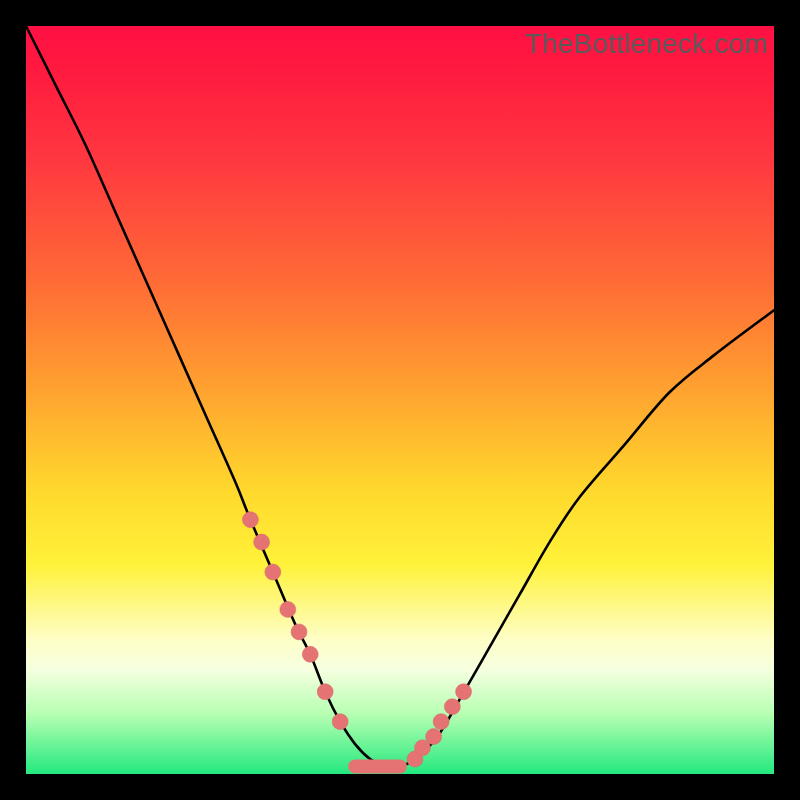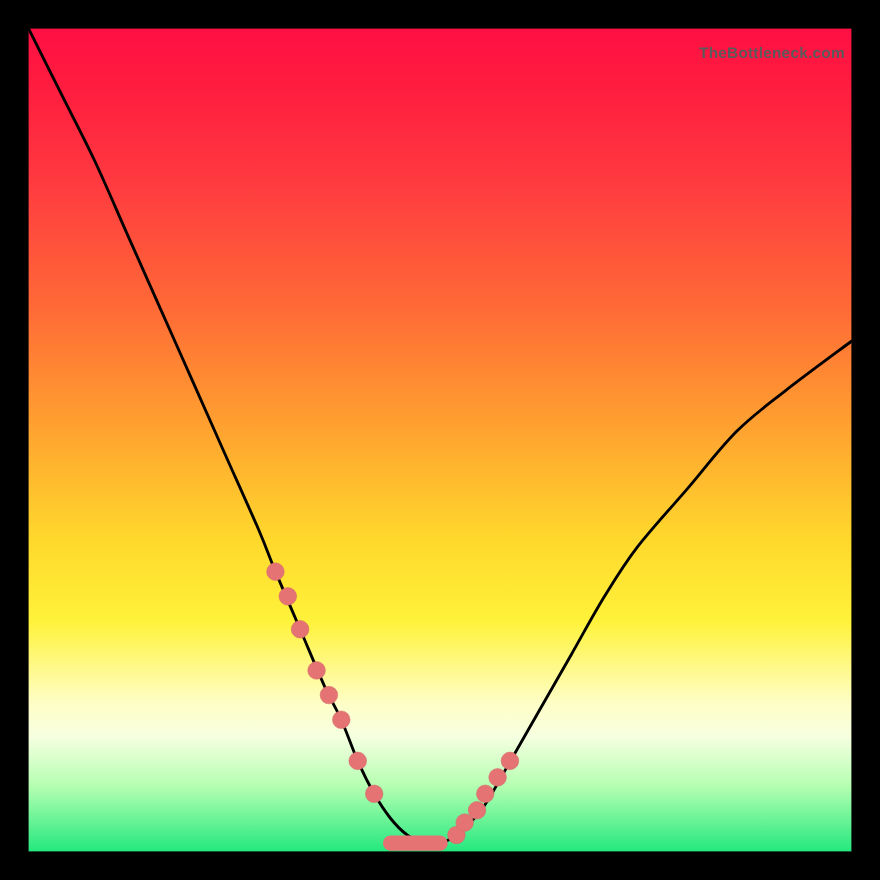--- a/index.html
+++ b/index.html
@@ -34,24 +34,24 @@
       #ffd82c 62%,
       #fff23a 72%,
       #fefec6 82%,
       #f6ffe0 86%,
       #b6ffb2 92%,
       #24e87e 100%
     );
   }
   .watermark {
     position: absolute;
-    top: 14px;
+    top: 2px;
     right: 6px;
-    font-size: 14px;
-    font-weight: 700;
+    font-size: 28px;
+    font-weight: 400;
     color: #5a5a5a;
     letter-spacing: 0.2px;
     user-select: none;
   }
   svg.curve {
     position: absolute;
     left: 0;
     top: 0;
     width: 748px;
     height: 748px;

